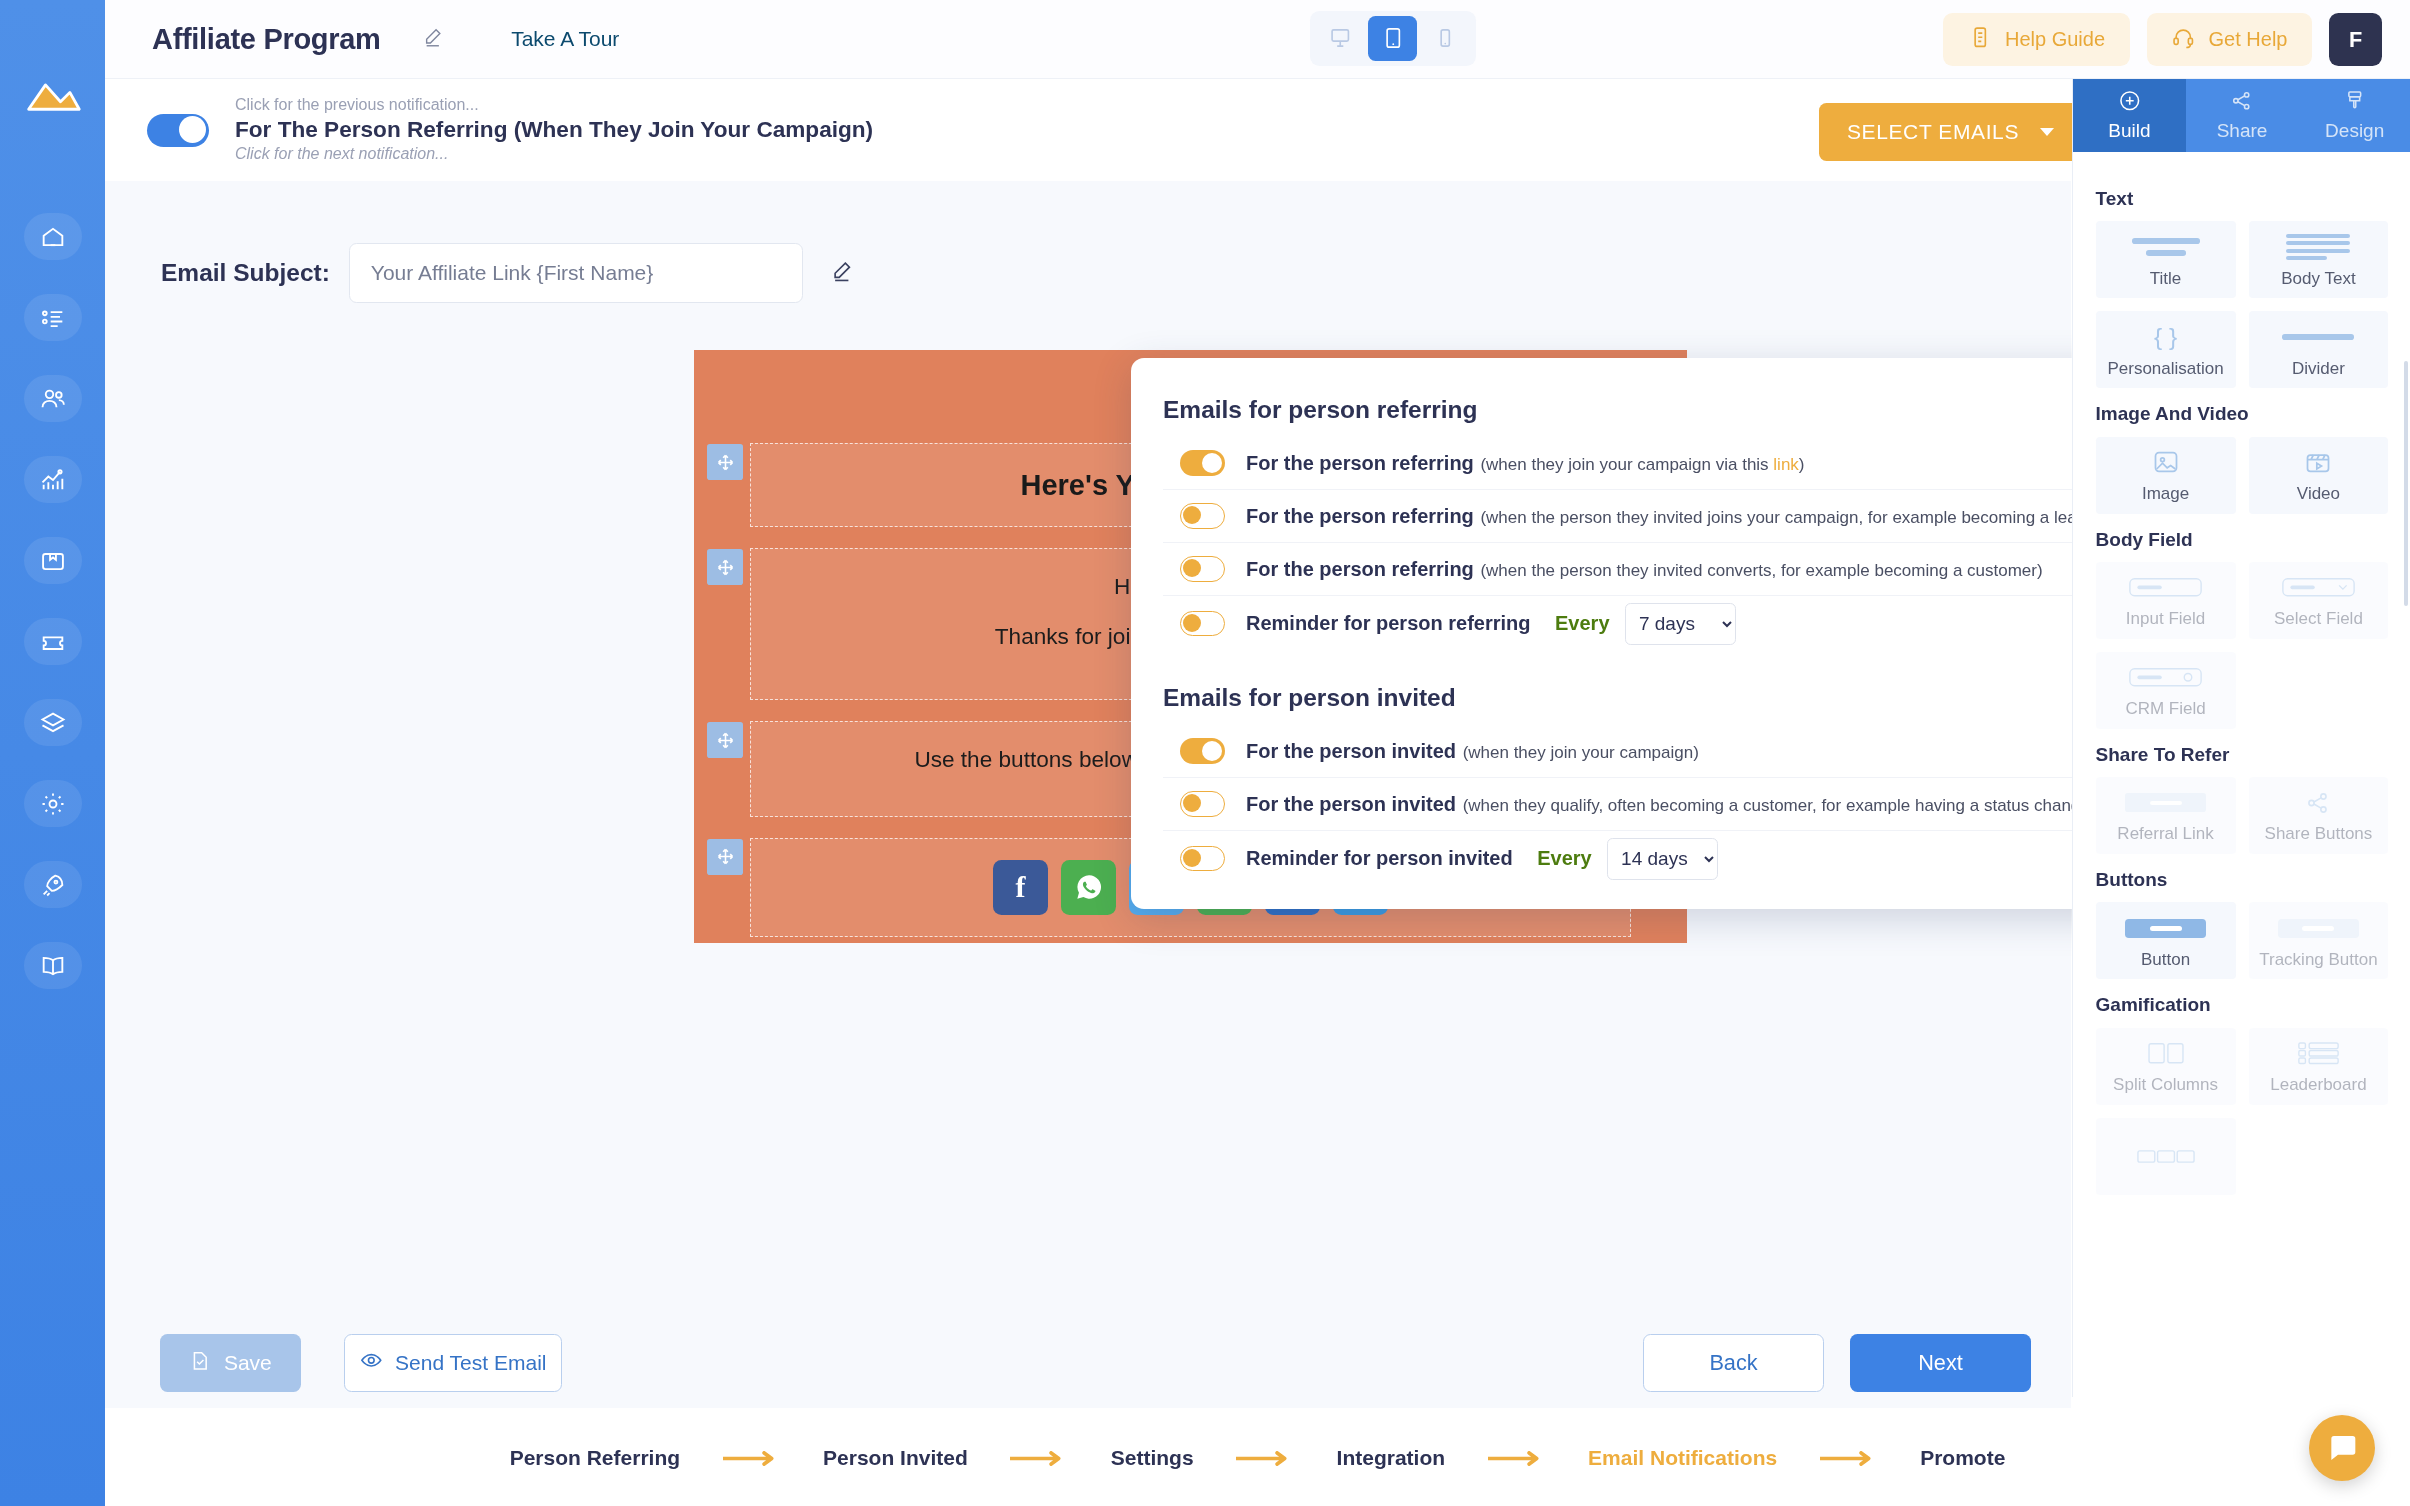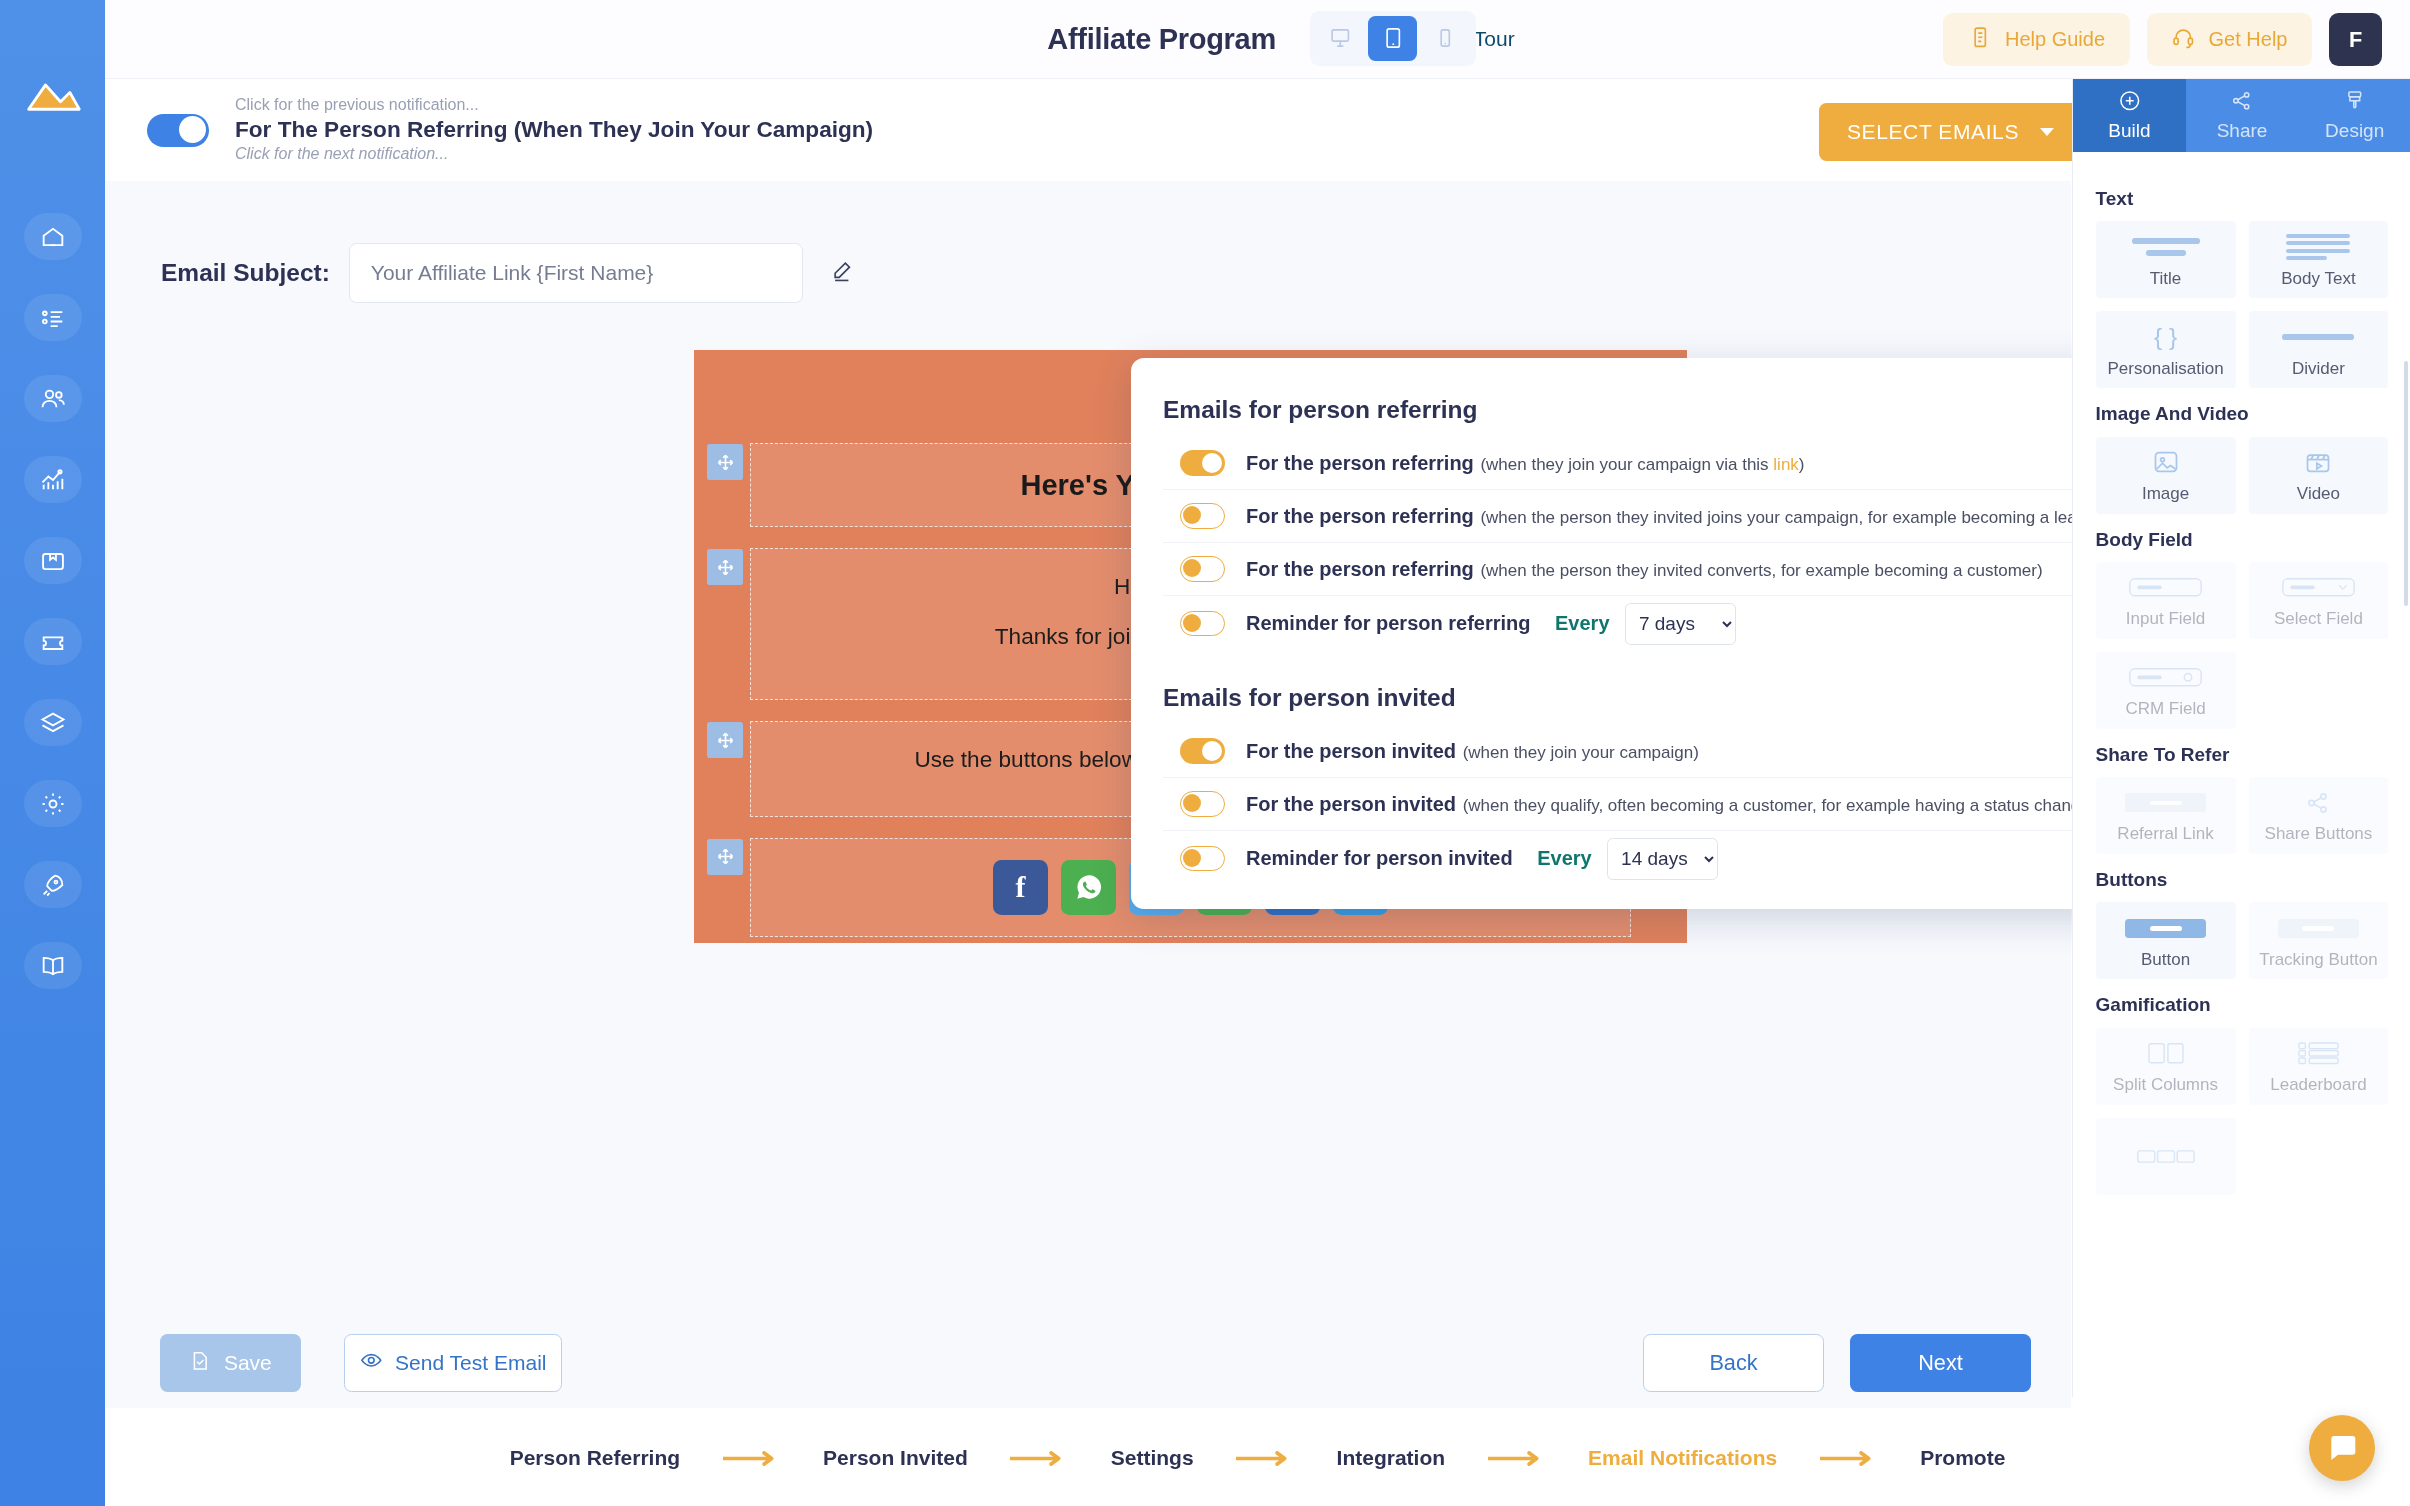--- a/index.html
+++ b/index.html
@@ -24,21 +24,20 @@
     display: flex; align-items: center; justify-content: center;
     cursor: pointer;
   }
   .rail-btn svg { width: 28px; height: 28px; stroke: #ffffff; fill: none; stroke-width: 1.6; }
 
   
   .topbar {
     position: absolute; left: 105px; top: 0; width: 2305px; height: 79px;
     background: #fdfdff; display: flex; align-items: center;
     border-bottom: 0.9px solid #eef1f7;
-    justify-content: center;
   }
   .app-title { margin-left: 47px; font-size: 29px; font-weight: bold; color: #2d3254; letter-spacing: -0.3px; }
   .pencil-top { margin-left: 40px; cursor: pointer; }
   .pencil-top svg { width: 22.6px; height: 22.6px; stroke: #7f869e; fill:none; stroke-width:1.5; }
   .tour-link { margin-left: 68px; font-size: 21px; color: #0c4a6e; cursor: pointer; }
 
   .device-group {
     position: absolute; left: 1205px; top: 11.3px;
     display: flex; background: #f3f6fc; border-radius: 9.4px; padding: 4.7px 5.6px; gap: 3.8px;
   }
@@ -144,21 +143,21 @@
     width: 45px; height: 25.4px; border-radius: 13px; flex: none; position: relative; cursor: pointer;
     margin-left: 17px;
   }
   .tg.on { background: #eead3e; }
   .tg.on::after { content:""; position:absolute; right:2.8px; top:2.8px; width:20px; height:20px; border-radius:50%; background:#fff; }
   .tg.off { background: #ffffff; border: 1.9px solid #eead3e; }
   .tg.off::after { content:""; position:absolute; left:1.9px; top:1.9px; width:18px; height:18px; border-radius:50%; background:#eead3e; }
   .plabel { margin-left: 21px; font-size: 20px; color:#2d3254; font-weight: bold; white-space: nowrap; }
   .phint { font-size: 17px; color:#4a4f63; font-weight: normal; margin-left: 6.6px; }
   .phint a { color: #eead3e; text-decoration: none; }
-  .every { margin-left: 24.5px; font-size: 20px; font-weight: bold; color:#0f766e; }
+  .every { margin-left: 24.5px; font-size: 20px; font-weight: bold; color:#4d7c0f; }
   .sel {
     margin-left: 15px; height: 42px; min-width: 111px; border: 0.9px solid #dfe3ec; border-radius: 5.6px;
     background:#fff; font-size: 19px; color:#2d3254; padding: 0 9.4px;
     font-family: "Liberation Sans", sans-serif; cursor:pointer;
   }
   .pencil-row { margin-left: auto; cursor:pointer; }
   .pencil-row svg { width: 22.6px; height: 22.6px; stroke:#2d3254; fill:none; stroke-width:1.6; }
 
   
   .right {

